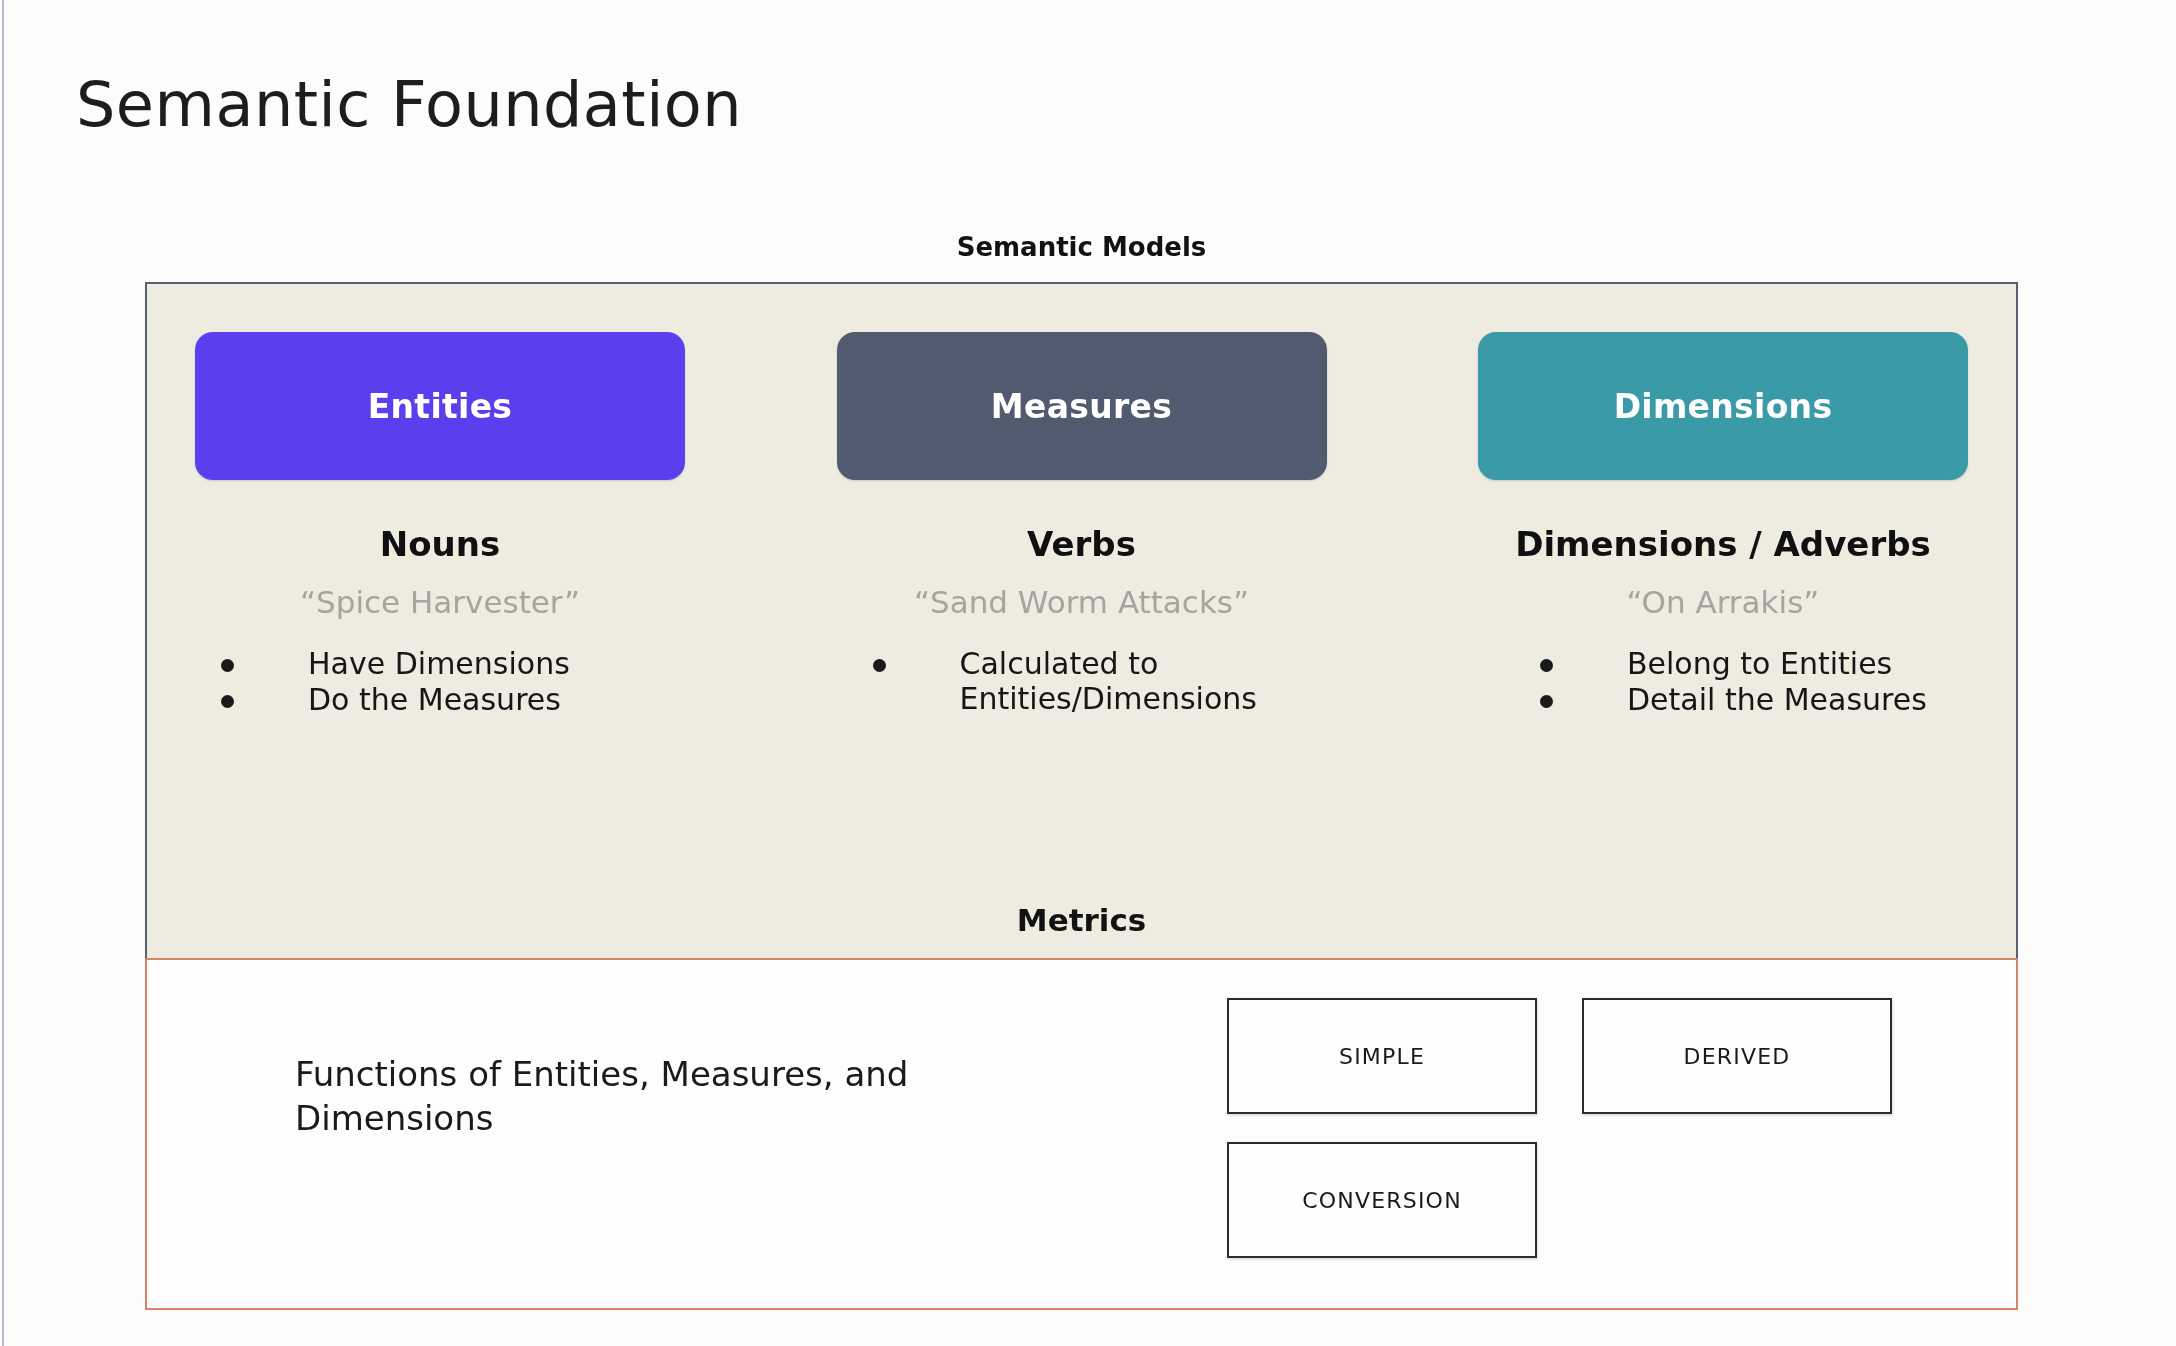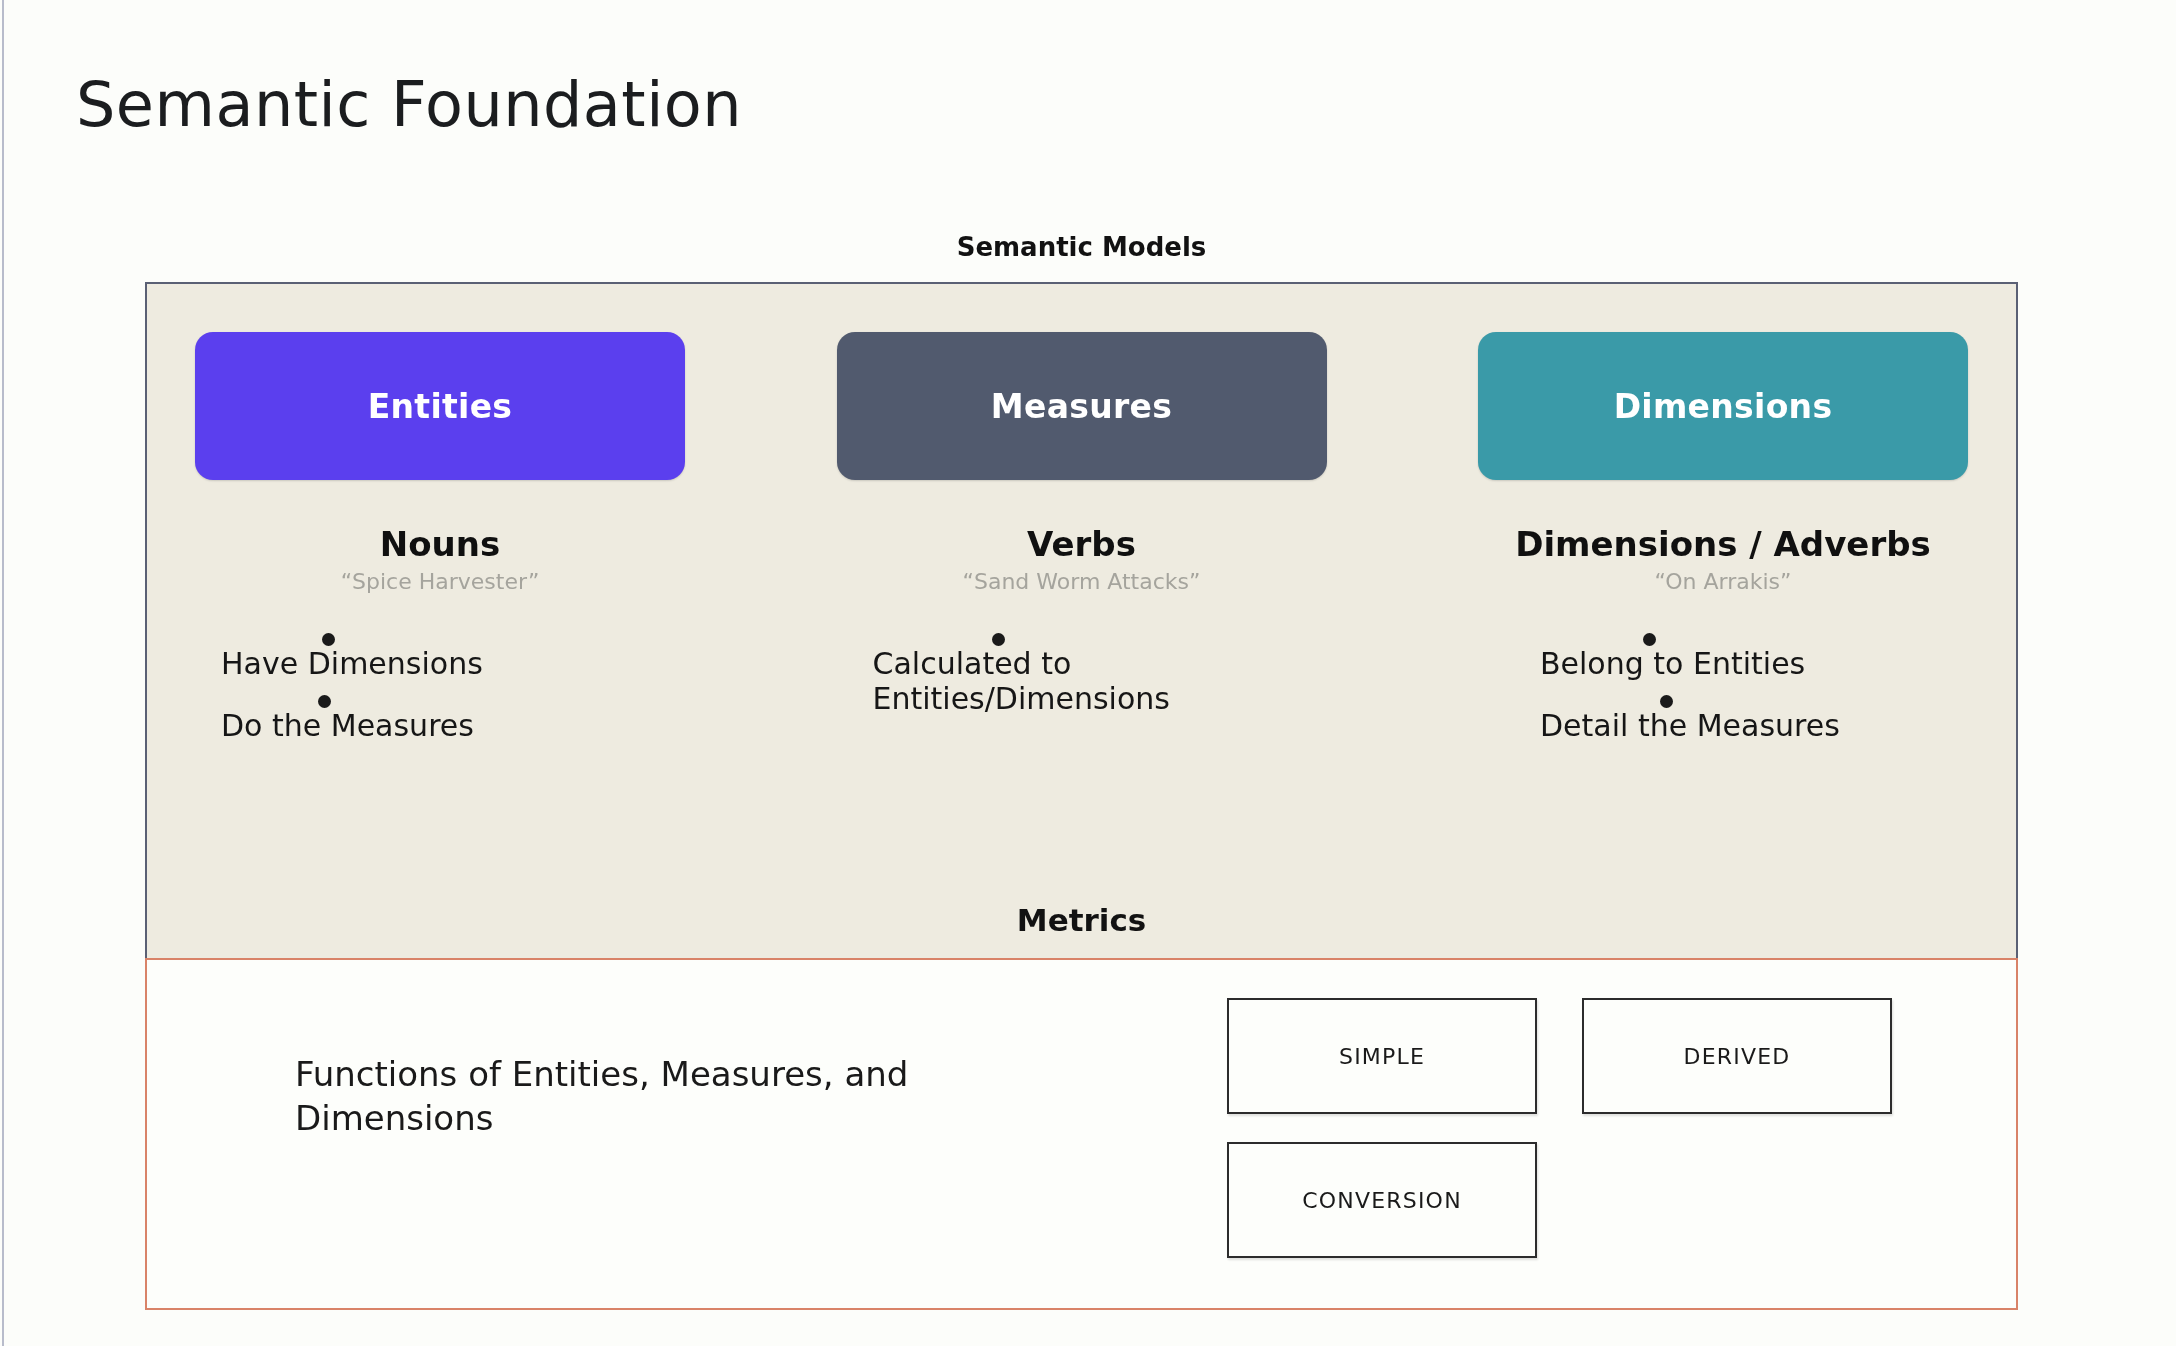--- a/index.html
+++ b/index.html
@@ -97,43 +97,44 @@
 
   .col-word {
     margin-top: 44px;
     font-size: 34px;
     font-weight: bold;
     color: #101010;
     text-align: center;
     white-space: nowrap;
   }
   .col-example {
-    margin-top: 5px;
-    font-size: 22px;
+    margin-top: 20px;
+    font-size: 31px;
     color: #a5a49d;
     text-align: right;
     white-space: nowrap;
   }
   .col-bullets {
     margin-top: 26px;
     width: 100%;
     display: flex;
     flex-direction: column;
     align-items: flex-start;
     padding-left: 30px;
     box-sizing: border-box;
   }
   .col-bullets.c1 { padding-left: 26px; }
   .col-bullets.c2 { padding-left: 36px; }
   .col-bullets.c3 { padding-left: 62px; }
   .bullet-row {
     display: flex;
-    flex-direction: column;
-    align-items: center;
+    flex-direction: row;
+    align-items: flex-start;
     margin-bottom: 1px;
+    gap: 28px;
   }
   .bullet-dot {
     width: 13px;
     height: 13px;
     border-radius: 50%;
     background: #1a1a1a;
     margin-top: 13px;
     margin-right: 46px;
     flex: 0 0 auto;
   }

